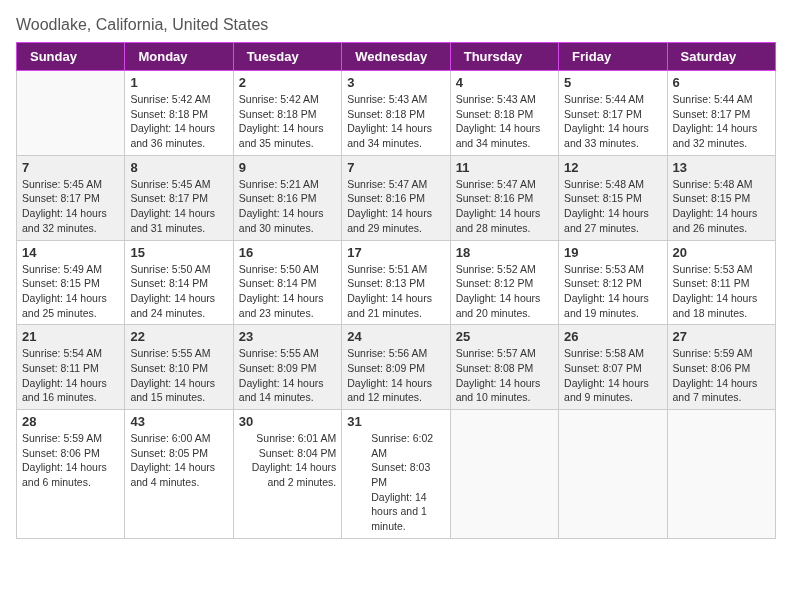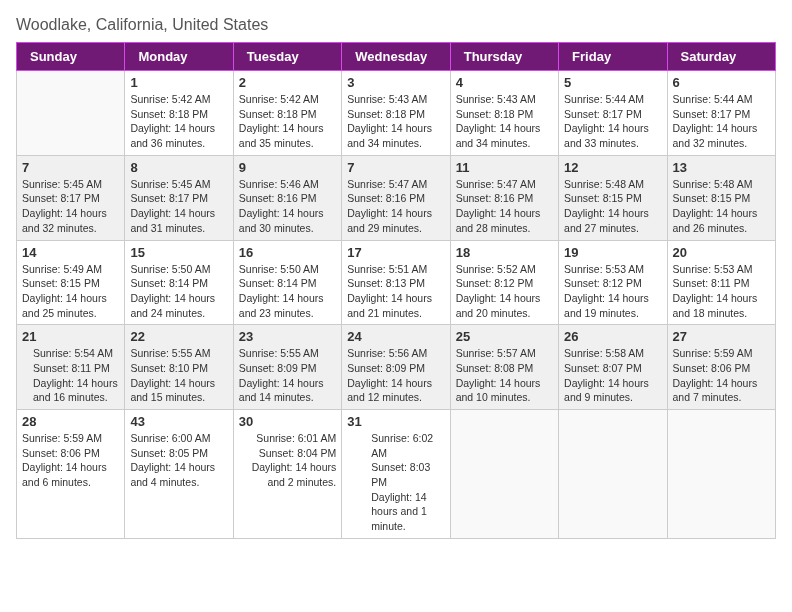--- a/index.html
+++ b/index.html
@@ -149,21 +149,21 @@
 Daylight: 14 hours and 32 minutes.</div>
         </td>
         <td>
           <span class="day-number">8</span>
           <div class="day-info" style="white-space: pre-line;">Sunrise: 5:45 AM
 Sunset: 8:17 PM
 Daylight: 14 hours and 31 minutes.</div>
         </td>
         <td>
           <span class="day-number">9</span>
-          <div class="day-info" style="white-space: pre-line;">Sunrise: 5:46 AM
+          <div class="day-info" style="white-space: pre-line;">Sunrise: 5:21 AM
 Sunset: 8:16 PM
 Daylight: 14 hours and 30 minutes.</div>
         </td>
         <td>
           <span class="day-number">7</span>
           <div class="day-info" style="white-space: pre-line;">Sunrise: 5:47 AM
 Sunset: 8:16 PM
 Daylight: 14 hours and 29 minutes.</div>
         </td>
         <td>
@@ -225,21 +225,21 @@
         <td>
           <span class="day-number">20</span>
           <div class="day-info" style="white-space: pre-line;">Sunrise: 5:53 AM
 Sunset: 8:11 PM
 Daylight: 14 hours and 18 minutes.</div>
         </td>
       </tr>
       <tr class="row-shaded">
         <td>
           <span class="day-number">21</span>
-          <div class="day-info" style="white-space: pre-line; margin-left: 11px;">Sunrise: 5:54 AM
+          <div class="day-info" style="white-space: pre-line;">Sunrise: 5:54 AM
 Sunset: 8:11 PM
 Daylight: 14 hours and 16 minutes.</div>
         </td>
         <td>
           <span class="day-number">22</span>
           <div class="day-info" style="white-space: pre-line;">Sunrise: 5:55 AM
 Sunset: 8:10 PM
 Daylight: 14 hours and 15 minutes.</div>
         </td>
         <td>

